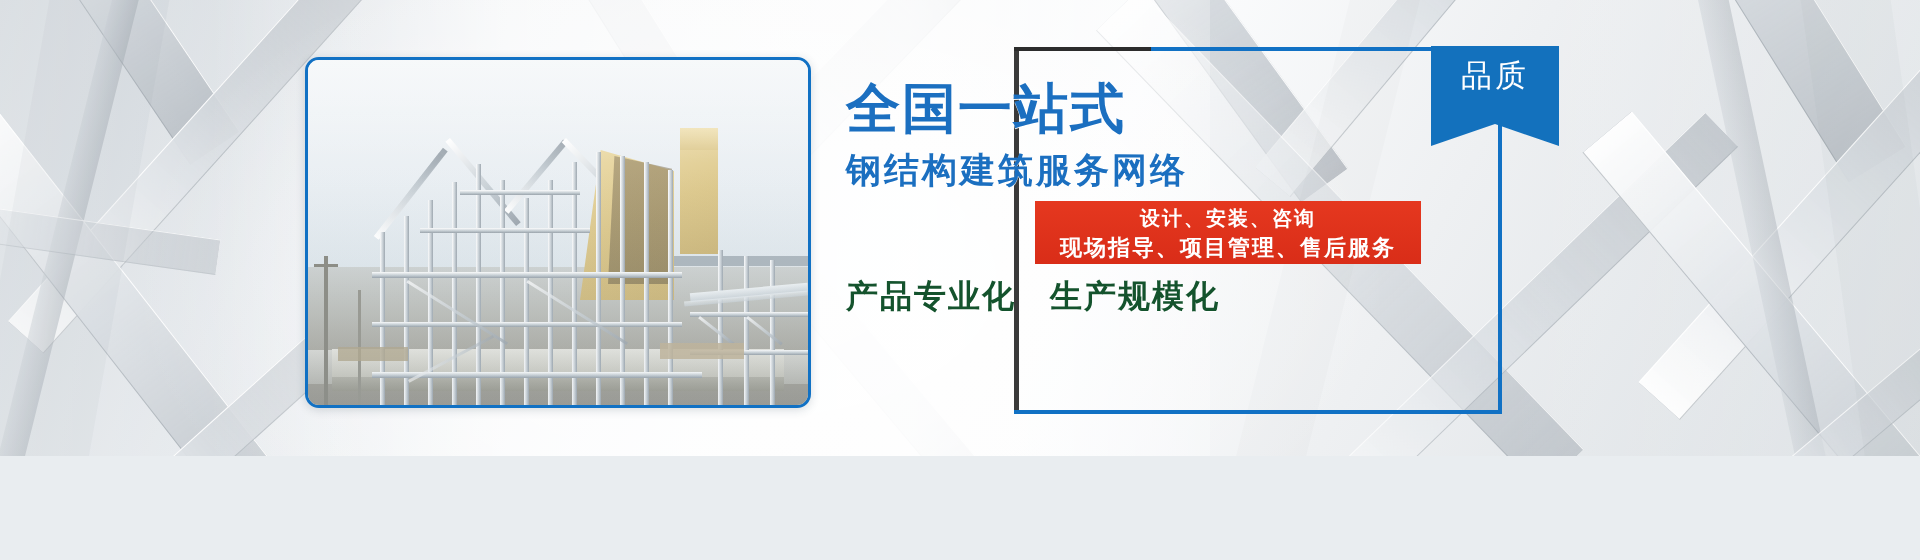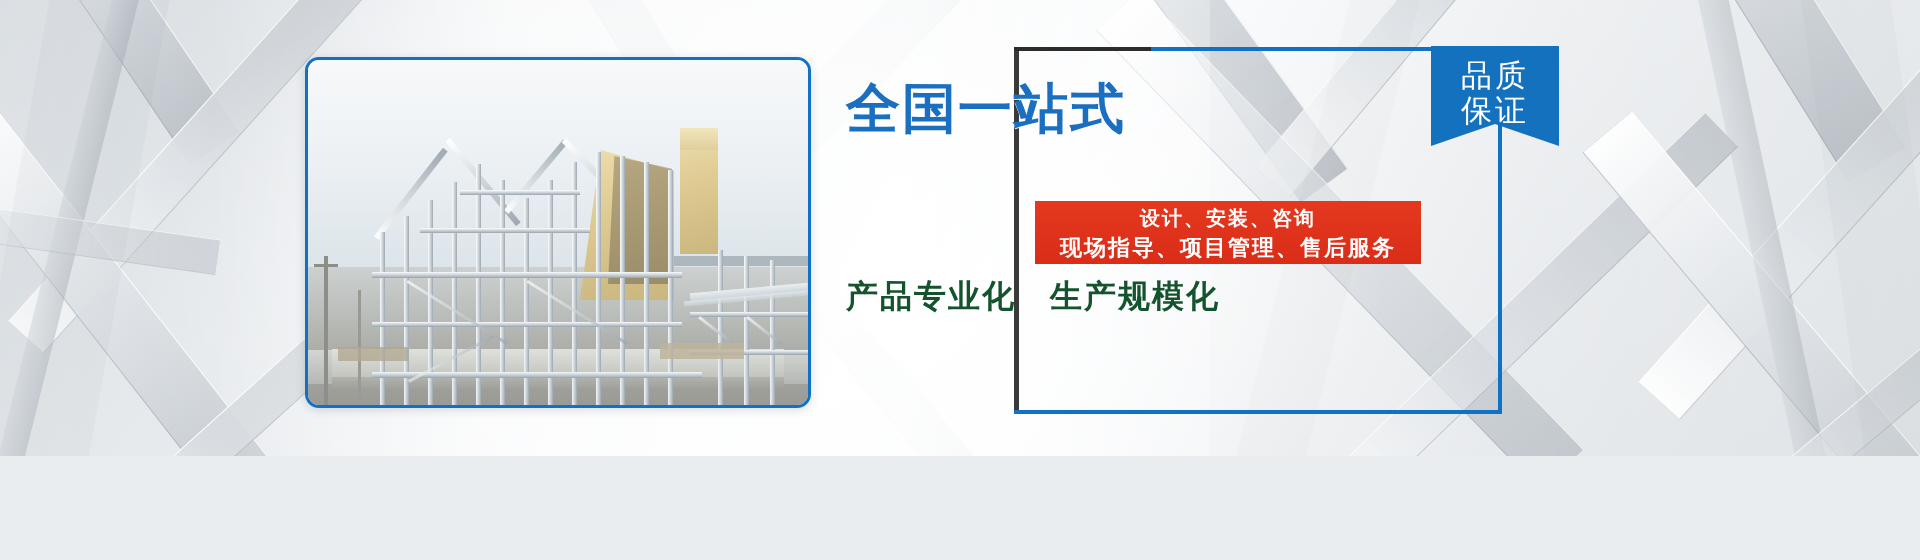--- a/index.html
+++ b/index.html
@@ -227,29 +227,29 @@
 
   <div id="text-frame">
     <span class="fr-left"></span>
     <span class="fr-top"></span>
     <span class="fr-top-blue"></span>
     <span class="fr-right"></span>
     <span class="fr-bottom"></span>
   </div>
 
   <div id="headline">全国一站式</div>
+  <div id="subhead">钢结构建筑服务网络</div>
 
   <div id="red-box">
     <div id="red-line-1" class="rl">设计、安装、咨询</div>
     <div id="red-line-2" class="rl">现场指导、项目管理、售后服务</div>
   </div>
 
   <div id="slogan-1" class="slogan">产品专业化　生产规模化</div>
 
   <div id="badge">
     <div class="bd-body"></div>
     <div class="bd-text">
       <span class="bd-l">品质</span>
-      <span class="bd-l">保证</span>
     </div>
   </div>
 
 </div>
 
 </body></html>

